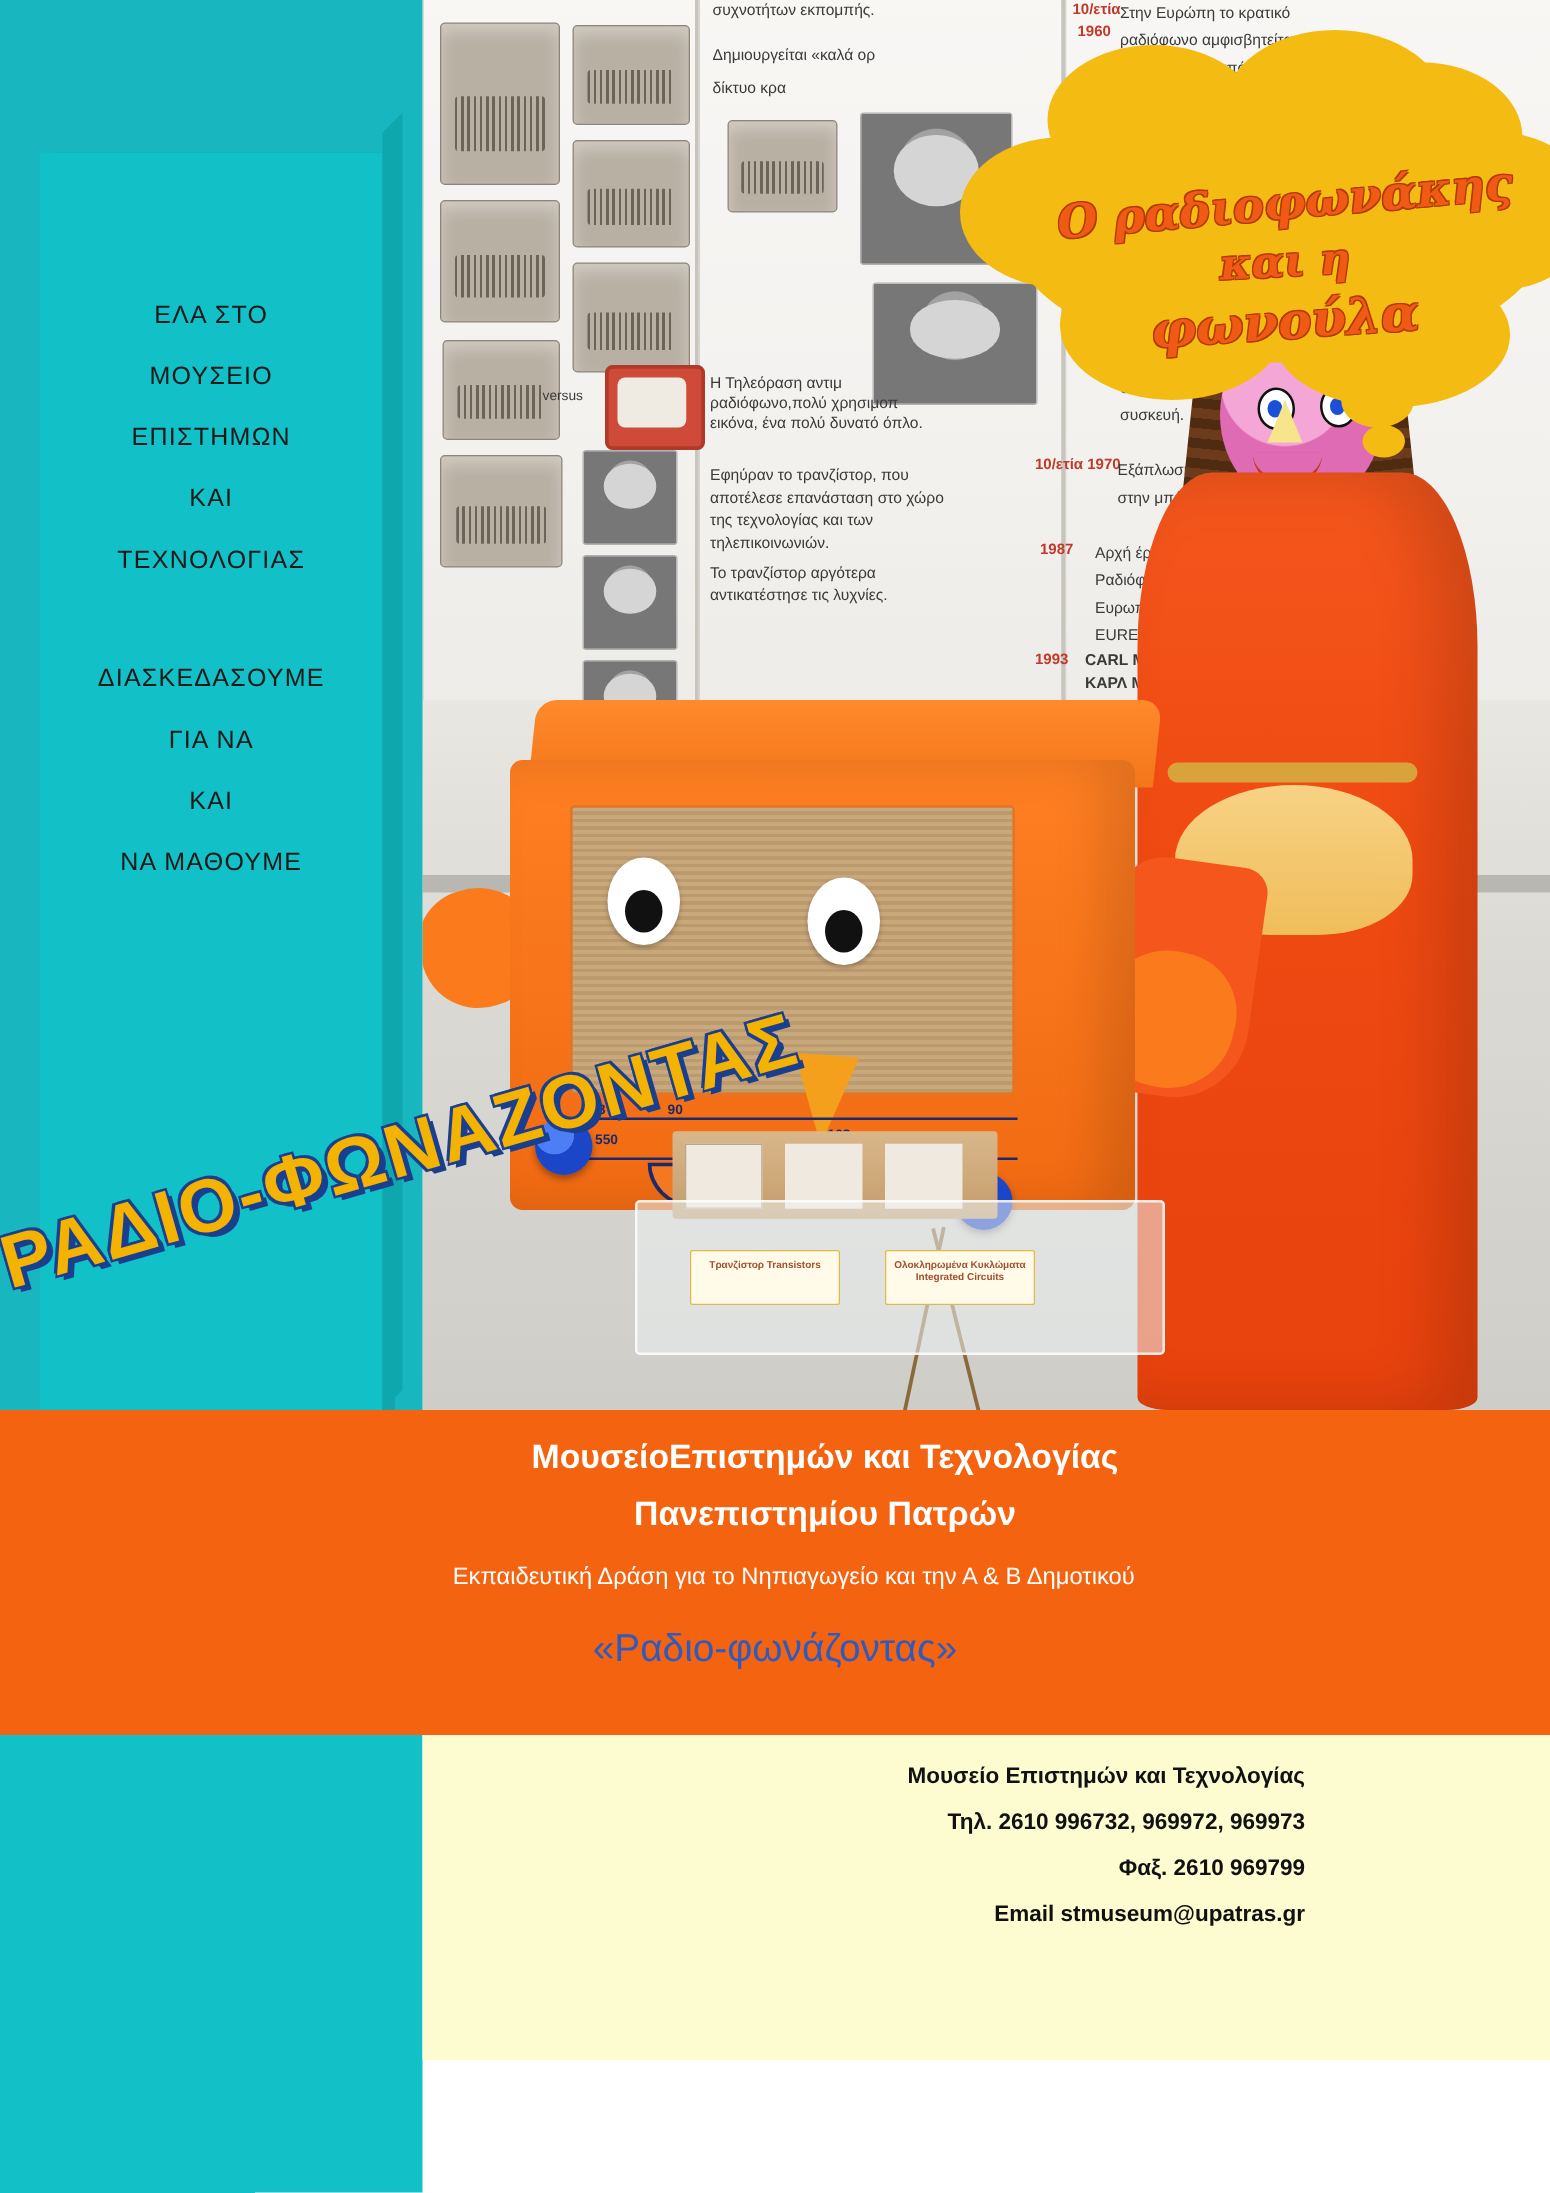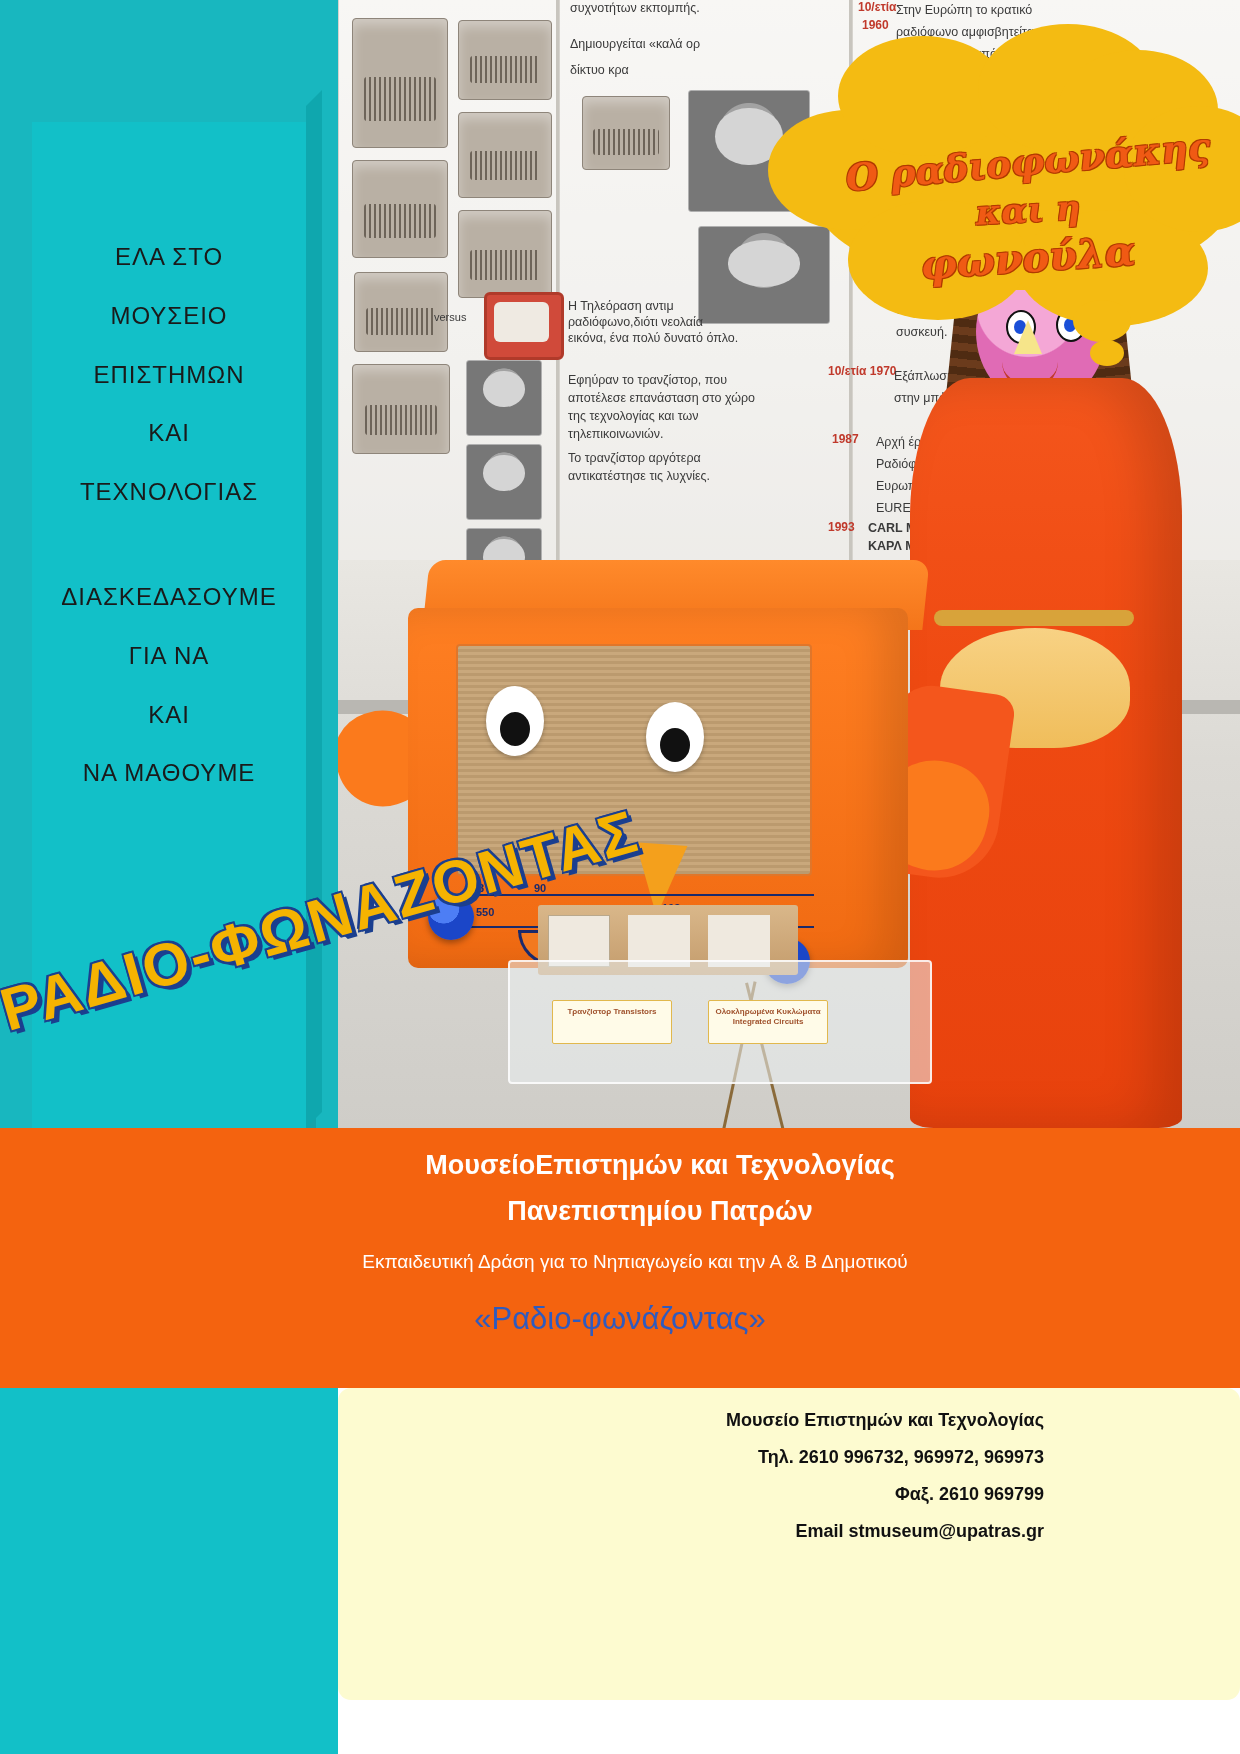--- a/index.html
+++ b/index.html
@@ -263,21 +263,21 @@
     background:#12c0c8;
     box-shadow: 10px 0 0 0 rgba(0,0,0,.10);
   }
   .teal-box:after{
     content:"";position:absolute;right:-16px;top:-16px;width:16px;height:1022px;
     background:#0fa7ae;transform:skewY(-45deg);transform-origin:left top;
   }
   .left-text{
     position:absolute;left:0;top:0;width:274px;
     text-align:center;color:#1a1a1a;
-    font-size:24px;line-height:2.45;letter-spacing:1px;
+    font-size:20px;line-height:2.45;letter-spacing:1px;
   }
   .left-text .l1{margin-top:106px;}
   .left-text .gap{height:46px;}
 
   .diag-title{
     position:absolute;left:10px;top:900px;width:540px;height:200px;
     transform:rotate(-16deg);
     font-family:"Liberation Sans", sans-serif;
     font-weight:bold;font-size:60px;letter-spacing:2px;
     color:#f5b301;
@@ -315,21 +315,21 @@
 
   
   .footer{
     position:absolute;left:0;top:1388px;width:1240px;height:366px;
     background:#ffffff;
   }
   .footer-left{
     position:absolute;left:0;top:0;width:338px;height:366px;background:#12c0c8;
   }
   .footer-right{
-    position:absolute;left:338px;top:0;width:902px;height:312px;background:#fdfbd0;border-radius:13px;
+    position:absolute;left:338px;top:0;width:902px;height:260px;background:#fdfbd0;
   }
   .contact{
     position:absolute;right:196px;top:14px;width:640px;text-align:right;
     color:#111;font-size:18px;font-weight:bold;line-height:2.05;
   }
 </style>
 </head>
 <body>
 
 <div id="poster">
@@ -361,21 +361,21 @@
       <div class="wall-text" style="left:232px;top:0px;width:264px;">συχνοτήτων εκπομπής.</div>
       <div class="wall-text" style="left:232px;top:36px;width:264px;">Δημιουργείται «καλά ορ</div>
       <div class="wall-text" style="left:232px;top:62px;width:264px;">δίκτυο κρα</div>
 
       <div class="radio-thumb" style="left:244px;top:96px;width:86px;height:72px;"></div>
 
       <div class="portrait" style="left:350px;top:90px;width:120px;height:120px;"></div>
       <div class="portrait" style="left:360px;top:226px;width:130px;height:96px;"></div>
 
       <div class="wall-text" style="left:230px;top:298px;width:262px;">Η Τηλεόραση αντιμ</div>
-      <div class="wall-text" style="left:230px;top:314px;width:262px;">ραδιόφωνο,διότι νεολαία</div>
+      <div class="wall-text" style="left:230px;top:314px;width:262px;">ραδιόφωνο,πολύ χρησιμοπ</div>
       <div class="wall-text" style="left:230px;top:330px;width:262px;">εικόνα, ένα πολύ δυνατό όπλο.</div>
       <div class="wall-text" style="left:230px;top:372px;width:262px;">Εφηύραν το τρανζίστορ, που</div>
       <div class="wall-text" style="left:230px;top:390px;width:262px;">αποτέλεσε επανάσταση στο χώρο</div>
       <div class="wall-text" style="left:230px;top:408px;width:262px;">της τεχνολογίας και των</div>
       <div class="wall-text" style="left:230px;top:426px;width:262px;">τηλεπικοινωνιών.</div>
       <div class="wall-text" style="left:230px;top:450px;width:262px;">Το τρανζίστορ αργότερα</div>
       <div class="wall-text" style="left:230px;top:468px;width:262px;">αντικατέστησε τις λυχνίες.</div>
 
       <div class="yr" style="position:absolute;left:520px;top:0px;">10/ετία</div>
       <div class="yr" style="position:absolute;left:524px;top:18px;">1960</div>

